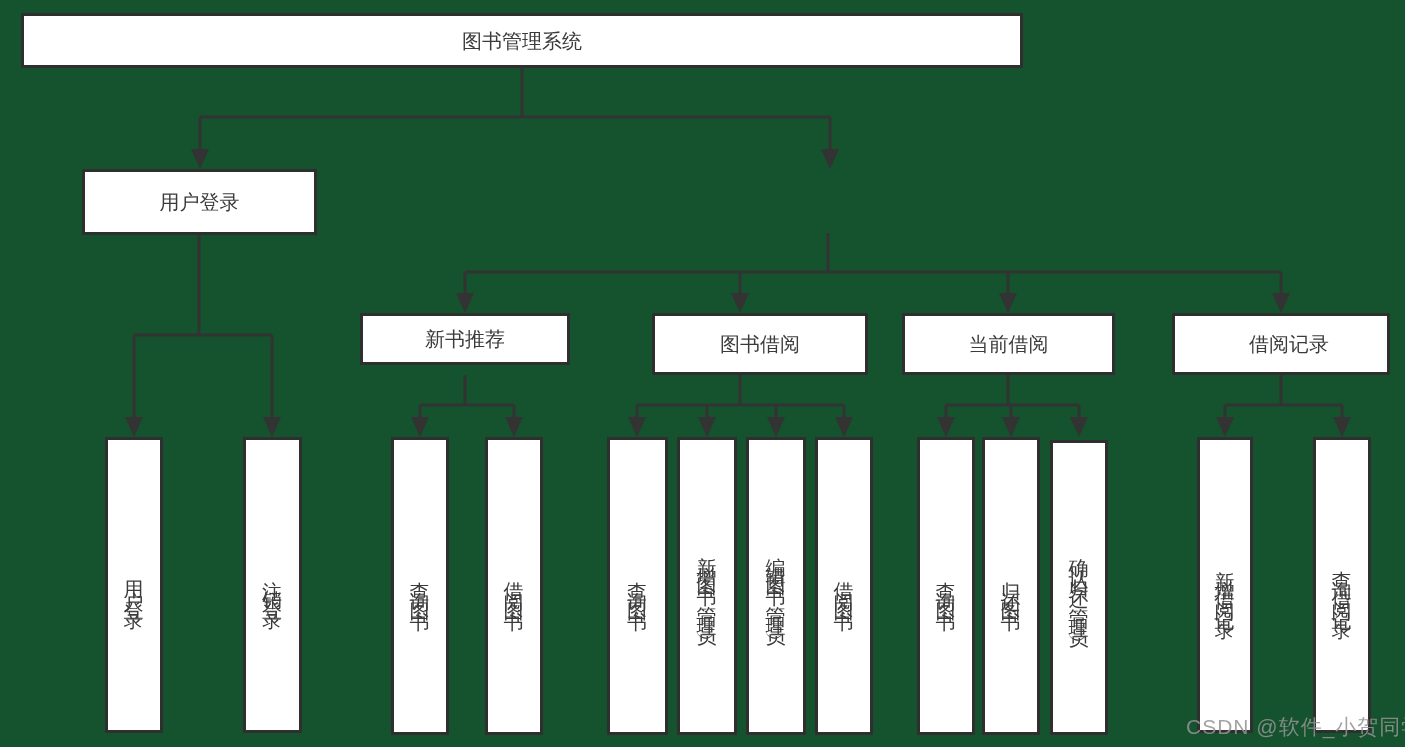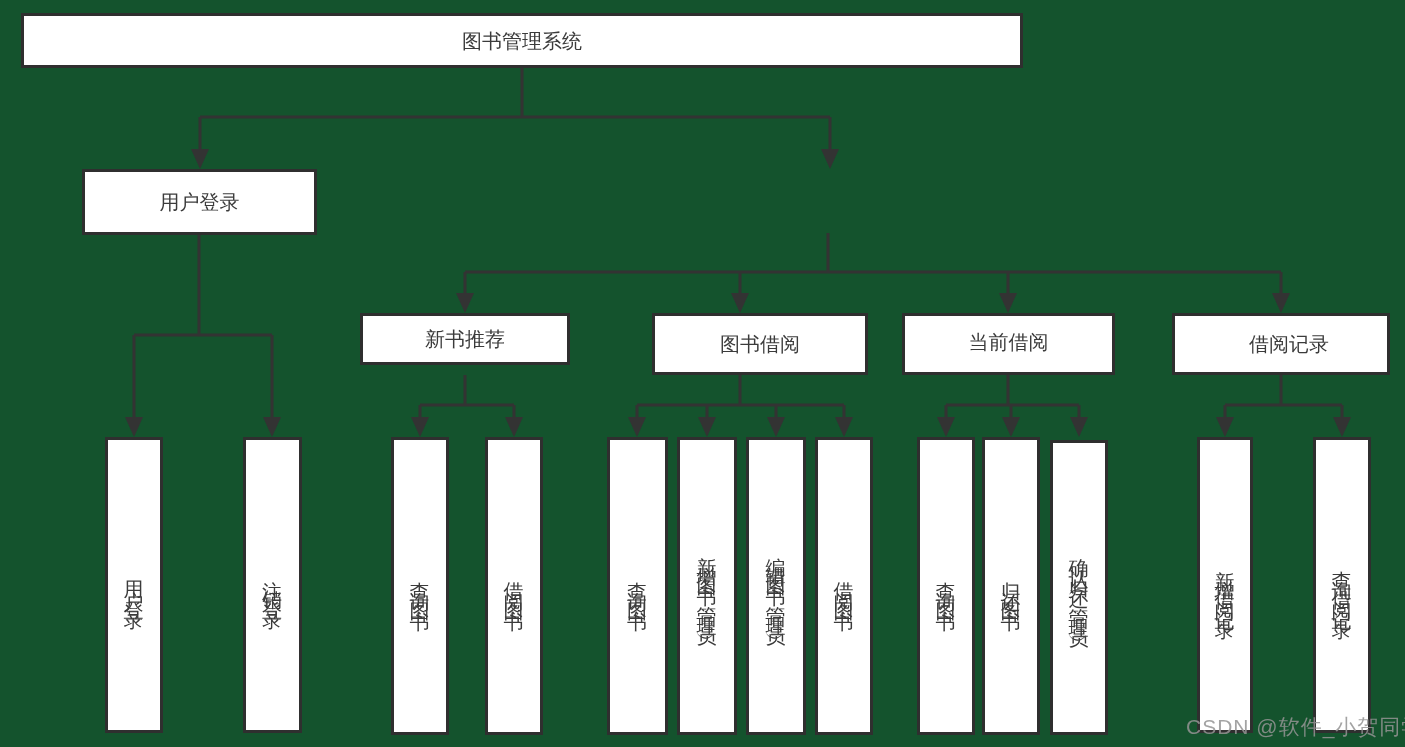--- a/index.html
+++ b/index.html
@@ -92,21 +92,21 @@
   <div class="box" style="left:82px;top:169px;width:235px;height:66px;">
     <span>用户登录</span>
   </div>
 
   <div class="box" style="left:360px;top:313px;width:210px;height:52px;">
     <span>新书推荐</span>
   </div>
   <div class="box" style="left:632px;top:313px;width:216px;height:62px;margin-left:20px;">
     <span>图书借阅</span>
   </div>
-  <div class="box" style="left:902px;top:313px;width:213px;height:62px;font-family:Liberation Mono, monospace;">
+  <div class="box" style="left:902px;top:313px;width:213px;height:62px;">
     <span>当前借阅</span>
   </div>
   <div class="box" style="left:1172px;top:313px;width:218px;height:62px;padding-left:16px;">
     <span>借阅记录</span>
   </div>
 
   <div class="box leaf" style="left:105px;top:437px;width:58px;height:296px;">
     <span class="vtext">用户登录</span>
   </div>
   <div class="box leaf" style="left:243px;top:437px;width:59px;height:296px;">

